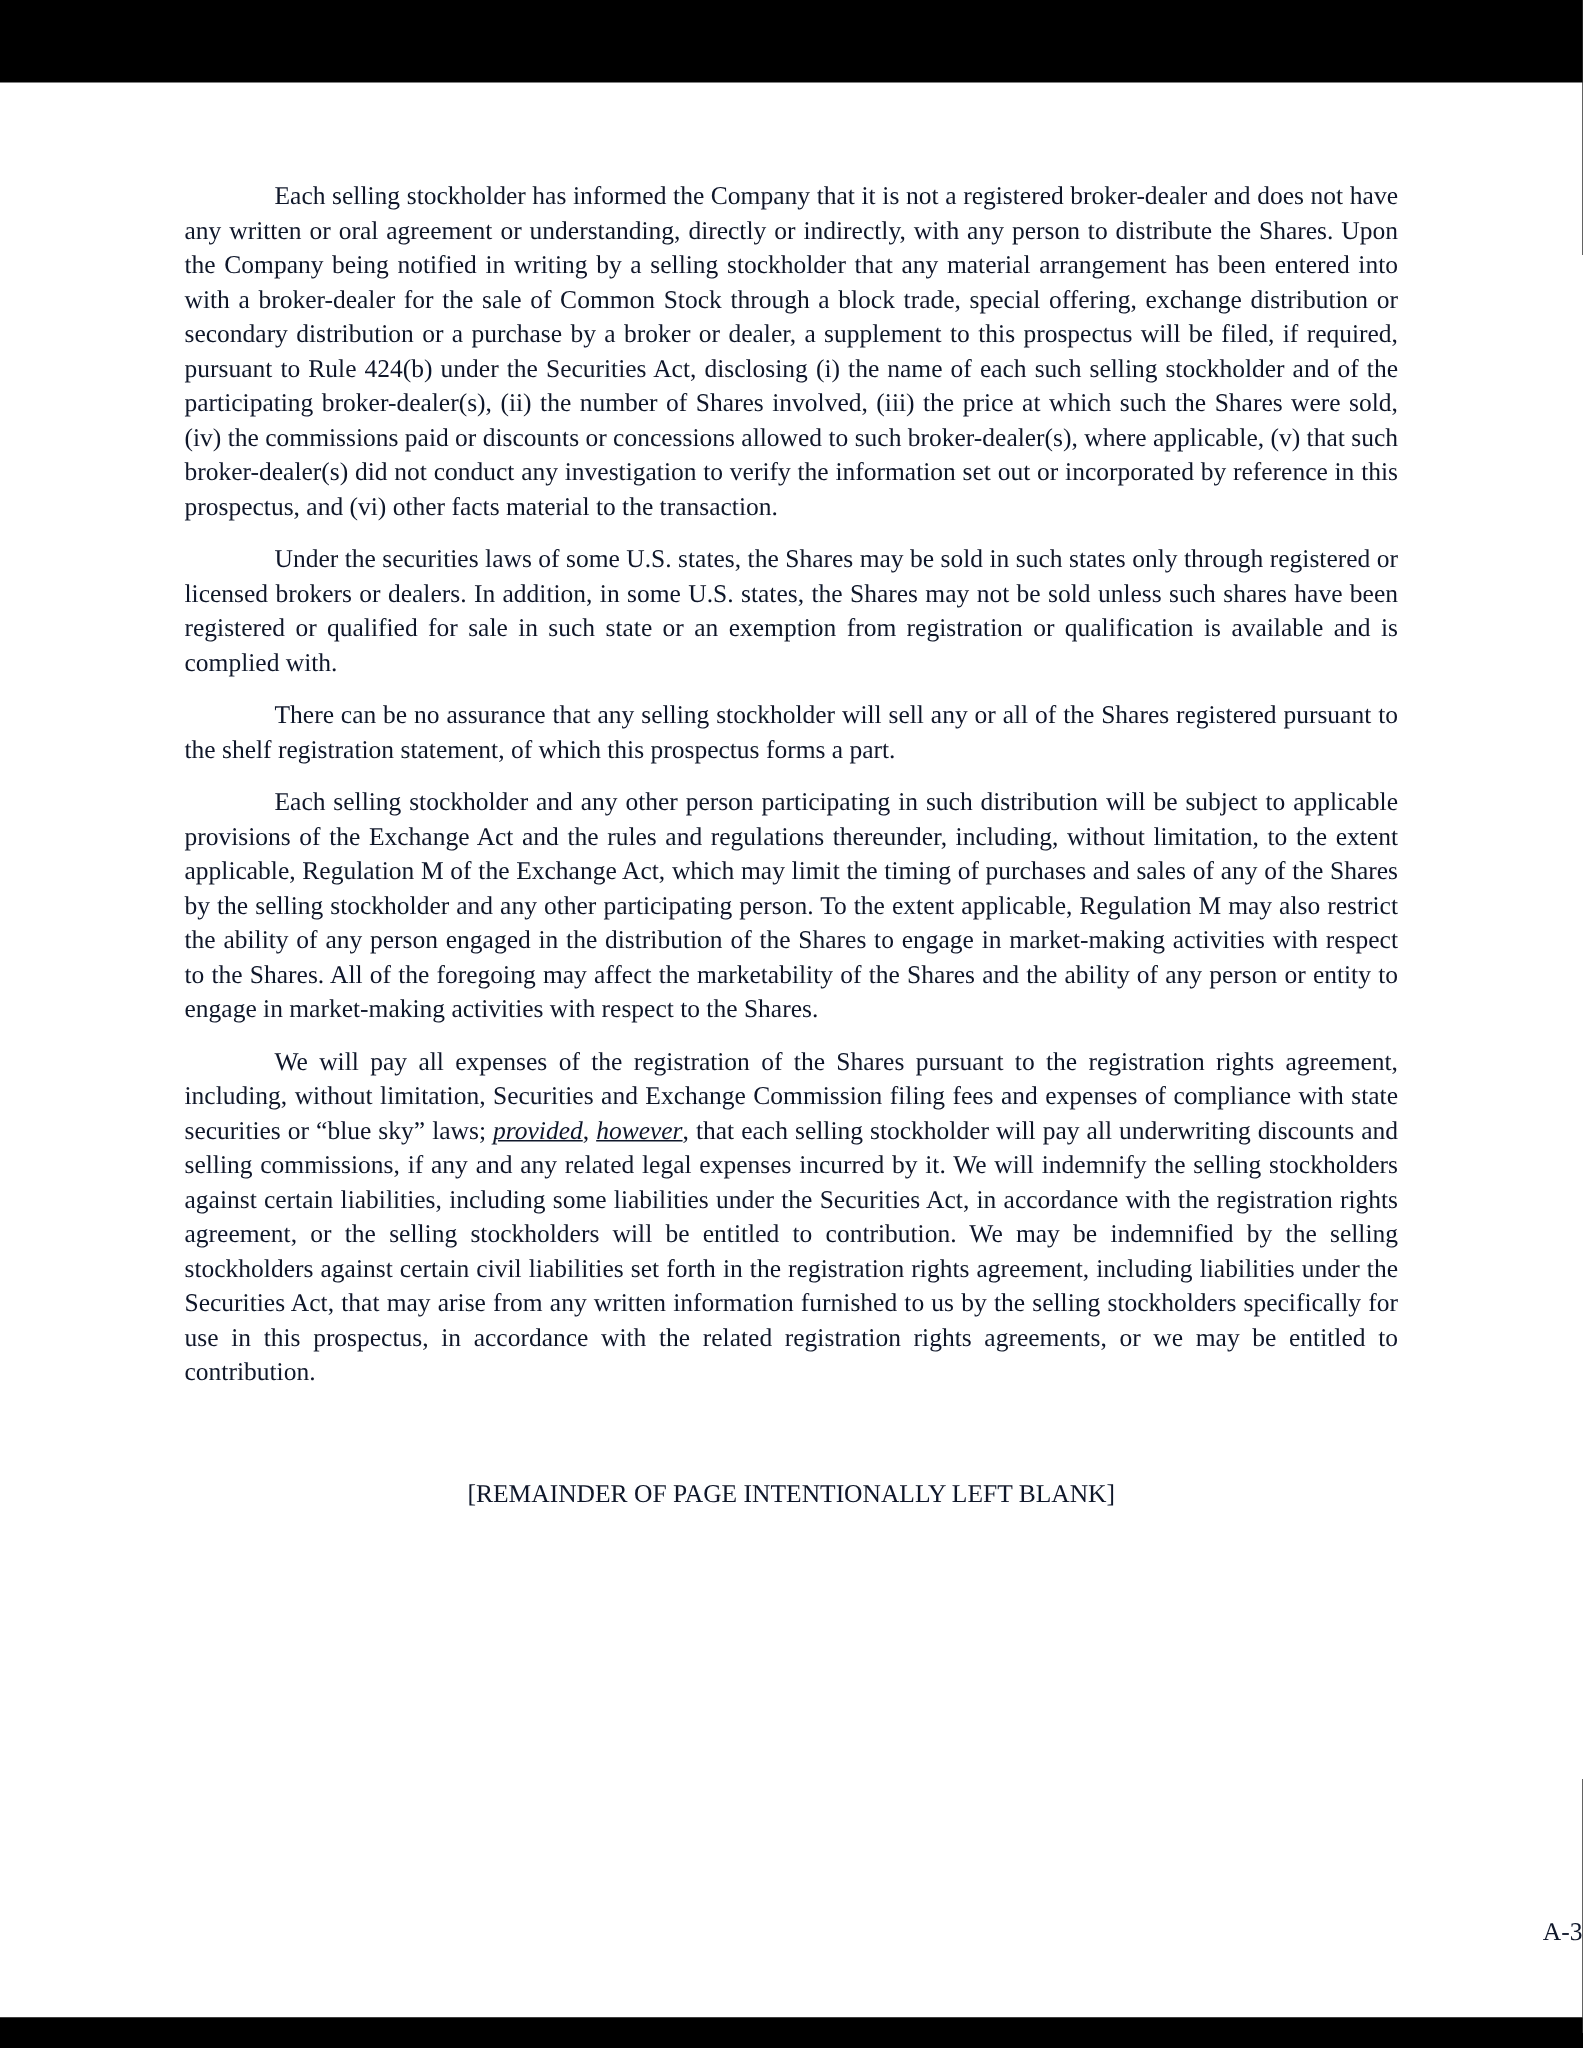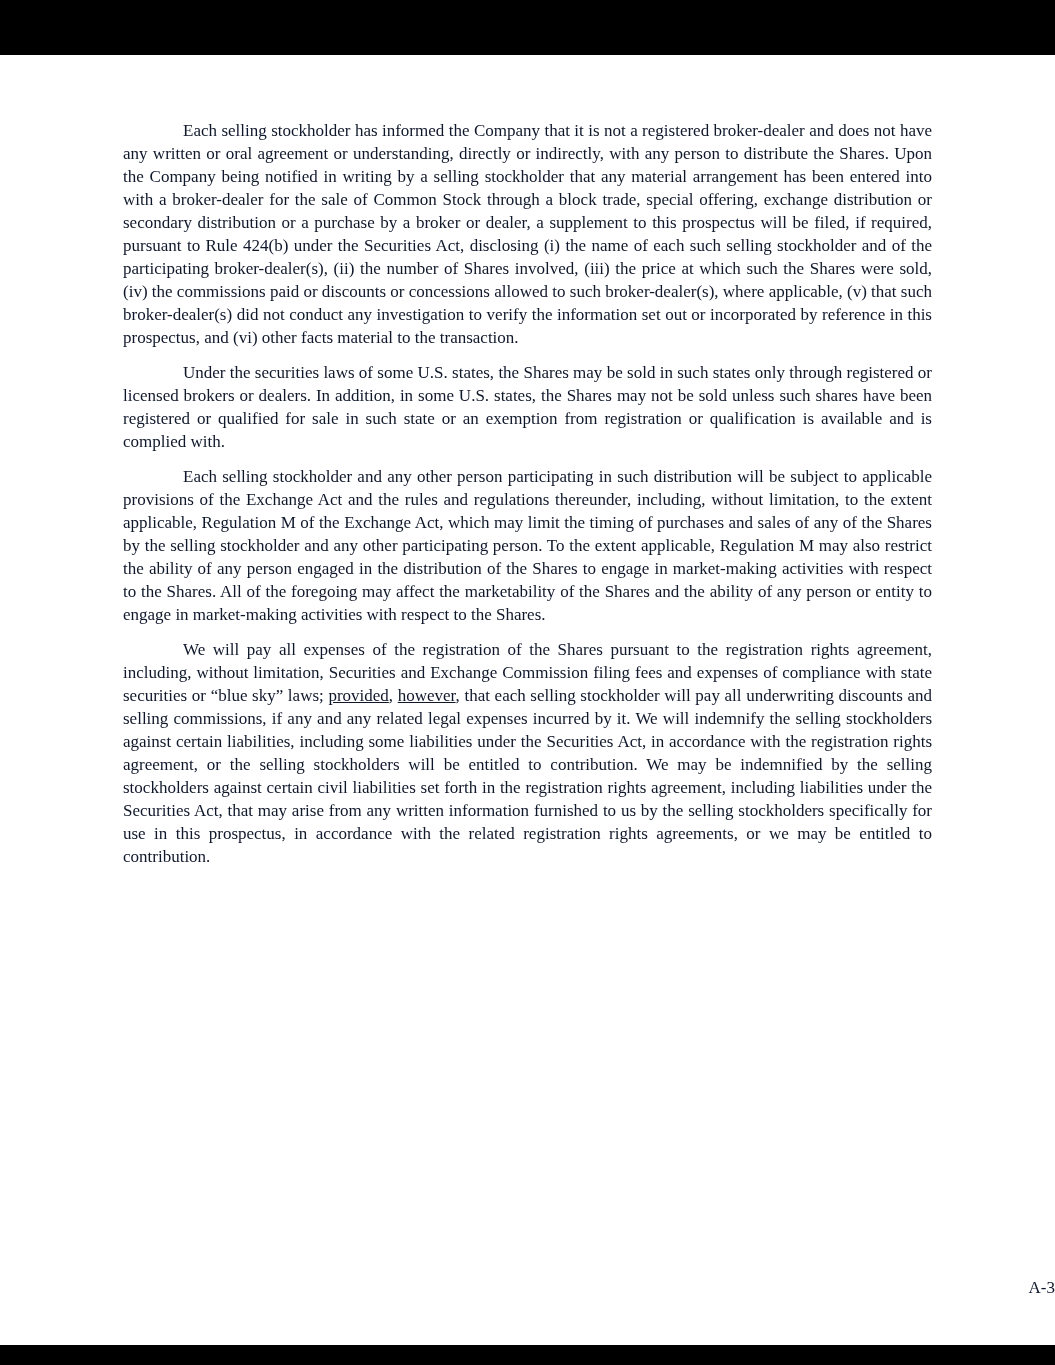--- a/index.html
+++ b/index.html
@@ -45,20 +45,21 @@
   .content {
     padding: 64px 123px 0 123px;
   }
   p.para {
     margin: 0 0 12px 0;
     text-align: justify;
     text-indent: 60px;
   }
   .underline {
     text-decoration: underline;
+    font-style: italic;
   }
   .remainder {
     margin: 58px 0 0 0;
     text-align: center;
     text-indent: 0;
   }
   .pageno {
     position: absolute;
     bottom: 46px;
     left: 0;
@@ -73,25 +74,27 @@
 <div class="viewport">
   <div class="letterbox-top"></div>
 
   <div class="page">
     <div class="content">
 
       <p class="para">Each selling stockholder has informed the Company that it is not a registered broker-dealer and does not have any written or oral agreement or understanding, directly or indirectly, with any person to distribute the Shares. Upon the Company being notified in writing by a selling stockholder that any material arrangement has been entered into with a broker-dealer for the sale of Common Stock through a block trade, special offering, exchange distribution or secondary distribution or a purchase by a broker or dealer, a supplement to this prospectus will be filed, if required, pursuant to Rule 424(b) under the Securities Act, disclosing (i) the name of each such selling stockholder and of the participating broker-dealer(s), (ii) the number of Shares involved, (iii) the price at which such the Shares were sold, (iv) the commissions paid or discounts or concessions allowed to such broker-dealer(s), where applicable, (v) that such broker-dealer(s) did not conduct any investigation to verify the information set out or incorporated by reference in this prospectus, and (vi) other facts material to the transaction.</p>
 
       <p class="para">Under the securities laws of some U.S. states, the Shares may be sold in such states only through registered or licensed brokers or dealers. In addition, in some U.S. states, the Shares may not be sold unless such shares have been registered or qualified for sale in such state or an exemption from registration or qualification is available and is complied with.</p>
 
+      <p class="para">There can be no assurance that any selling stockholder will sell any or all of the Shares registered pursuant to the shelf registration statement, of which this prospectus forms a part.</p>
 
       <p class="para">Each selling stockholder and any other person participating in such distribution will be subject to applicable provisions of the Exchange Act and the rules and regulations thereunder, including, without limitation, to the extent applicable, Regulation M of the Exchange Act, which may limit the timing of purchases and sales of any of the Shares by the selling stockholder and any other participating person. To the extent applicable, Regulation M may also restrict the ability of any person engaged in the distribution of the Shares to engage in market-making activities with respect to the Shares. All of the foregoing may affect the marketability of the Shares and the ability of any person or entity to engage in market-making activities with respect to the Shares.</p>
 
       <p class="para"><span>We will pay all expenses of the registration of the Shares pursuant to the registration rights agreement, including, without limitation, Securities and Exchange Commission filing fees and expenses of compliance with state securities or “blue sky” laws; </span><span class="underline">provided</span><span>, </span><span class="underline">however</span><span>, that each selling stockholder will pay all underwriting discounts and selling commissions, if any and any related legal expenses incurred by it. We will indemnify the selling stockholders against certain liabilities, including some liabilities under the Securities Act, in accordance with the registration rights agreement, or the selling stockholders will be entitled to contribution. We may be indemnified by the selling stockholders against certain civil liabilities set forth in the registration rights agreement, including liabilities under the Securities Act, that may arise from any written information furnished to us by the selling stockholders specifically for use in this prospectus, in accordance with the related registration rights agreements, or we may be entitled to contribution.</span></p>
 
+      <p class="remainder">[REMAINDER OF PAGE INTENTIONALLY LEFT BLANK]</p>
 
     </div>
 
     <p class="pageno">A-3</p>
   </div>
 
   <div class="letterbox-bottom"></div>
 </div>
 
 </body></html>

